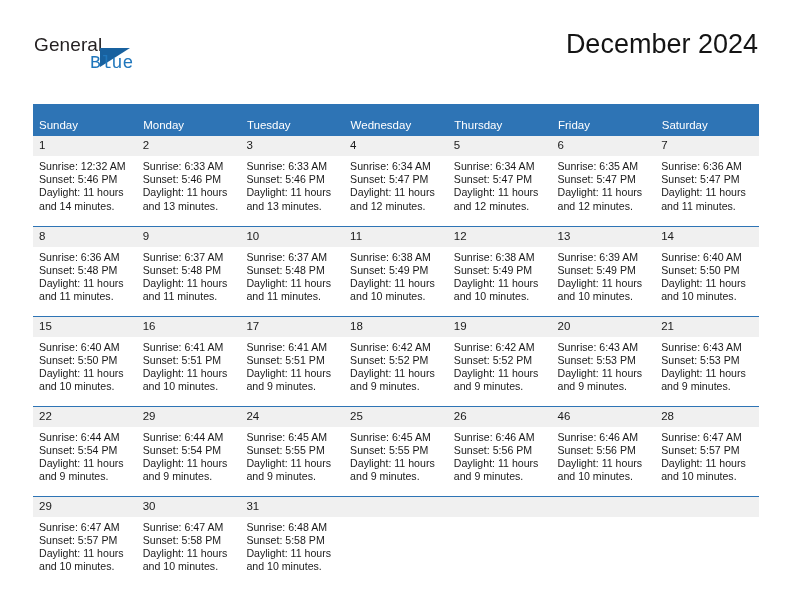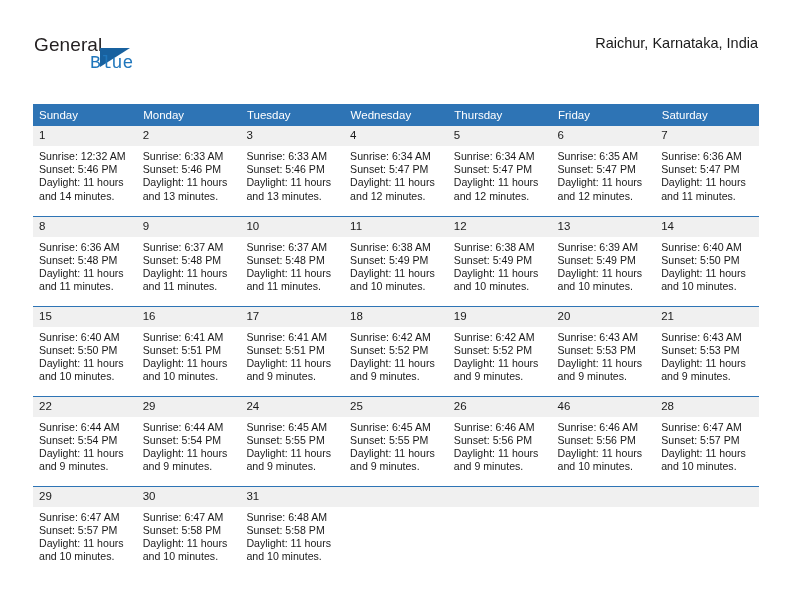--- a/index.html
+++ b/index.html
@@ -97,21 +97,21 @@
     width: 726px;
     border-collapse: collapse;
     table-layout: fixed;
   }
   .calendar th {
     background: #2e74b5;
     color: #ffffff;
     font-size: 11.5px;
     font-weight: normal;
     text-align: left;
-    padding: 5px 0 5px 6px;
+    padding: 15px 0 5px 6px;
     height: 19px;
     box-sizing: border-box;
     border-right: 1px solid #2e74b5;
   }
   .calendar th:last-child { border-right: none; }
 
   .calendar td {
     width: 103.71px;
     height: 90px;
     vertical-align: top;
@@ -155,21 +155,21 @@
 
   <div class="header">
 
     <div class="logo">
       <span class="logo-general">General</span>
       <span class="logo-triangle"></span>
       <span class="logo-blue">Blue</span>
     </div>
 
     <div class="title-block">
-      <div class="cal-subtitle">Raichur, Karnataka, India</div>
+      <div class="cal-title">December 2024</div>
     </div>
 
   </div>
 
   <table class="calendar">
     <thead>
       <tr>
         <th>Sunday</th>
         <th>Monday</th>
         <th>Tuesday</th>

